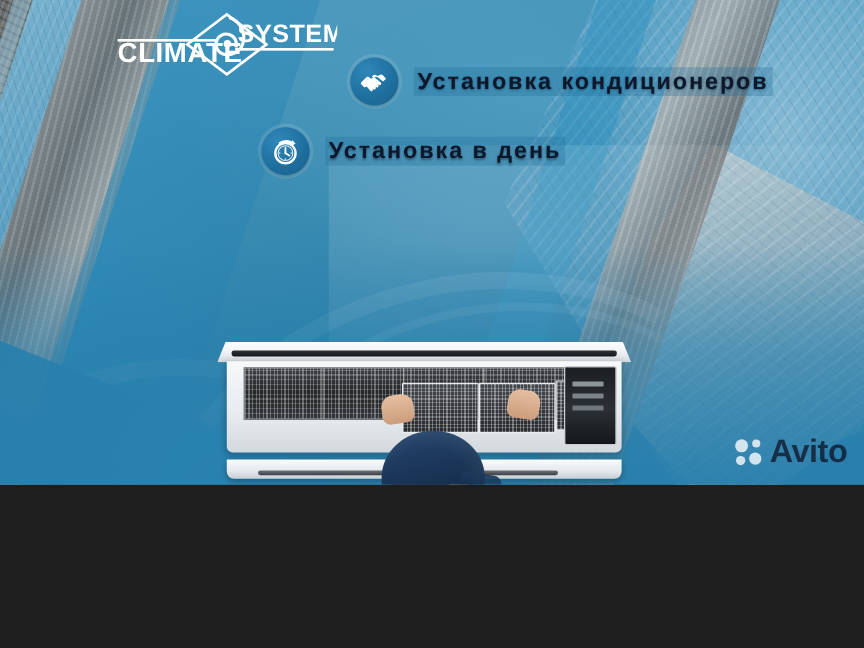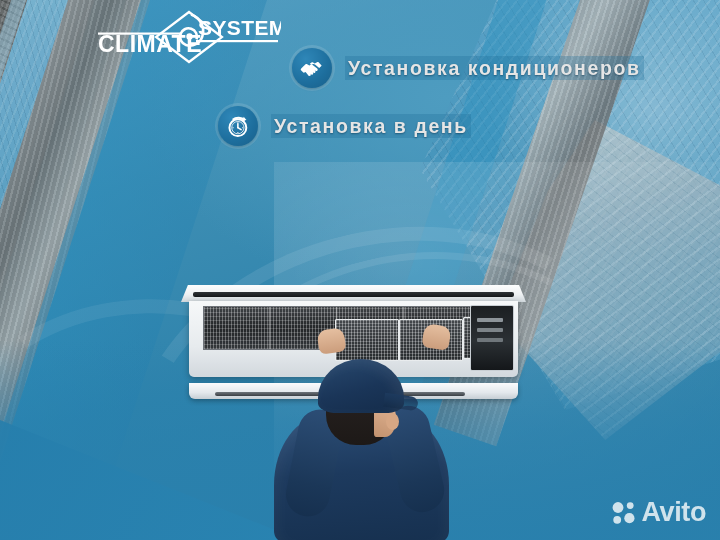--- a/index.html
+++ b/index.html
@@ -3,21 +3,21 @@
 <meta charset="utf-8">
 <style>
   html, body {
     margin: 0;
     padding: 0;
     background: #1e1e1e;
   }
   #banner {
     position: relative;
     width: 720px;
-    height: 540px;
+    height: 404px;
     overflow: hidden;
     font-family: "Liberation Sans", sans-serif;
     background: #2b7fa8;
     user-select: none;
   }
 
   
   .bg-base {
     position: absolute;
     inset: 0;
@@ -190,21 +190,21 @@
     align-items: center;
     justify-content: center;
   }
   .feature .badge svg { display: block; }
   .feature .lines {
     margin-left: 13px;
     display: flex;
     flex-direction: column;
   }
   .feature .ln {
-    color: #e5e5e5;
+    color: #0f172a;
     font-size: 19.5px;
     font-weight: 700;
     letter-spacing: 1.6px;
     line-height: 1.24;
     text-shadow: 0 1px 2px rgba(10,50,75,0.55);
     background: rgba(31,110,153,0.30);
     padding: 0 3px;
     white-space: nowrap;
     align-self: flex-start;
   }
@@ -394,21 +394,21 @@
   .avito {
     position: absolute;
     right: 14px;
     bottom: 14px;
     display: flex;
     align-items: center;
     opacity: 0.78;
   }
   .avito .dots { display: block; margin-right: 5px; }
   .avito .word {
-    color: #ffffff;
+    color: #0f172a;
     font-size: 27px;
     font-weight: 700;
     letter-spacing: -0.4px;
     line-height: 1;
   }
 </style>
 </head>
 <body>
 
 <div id="banner">

